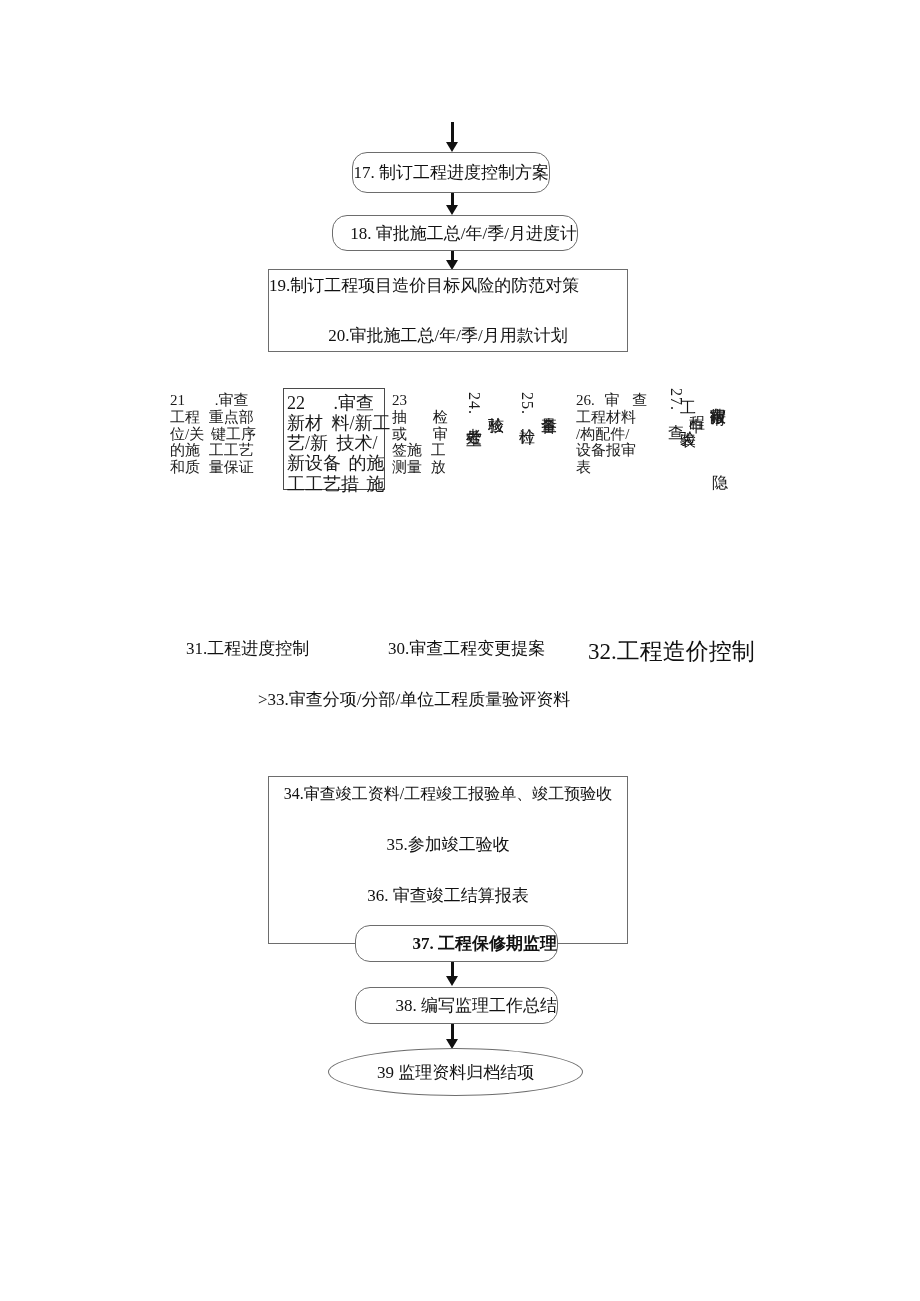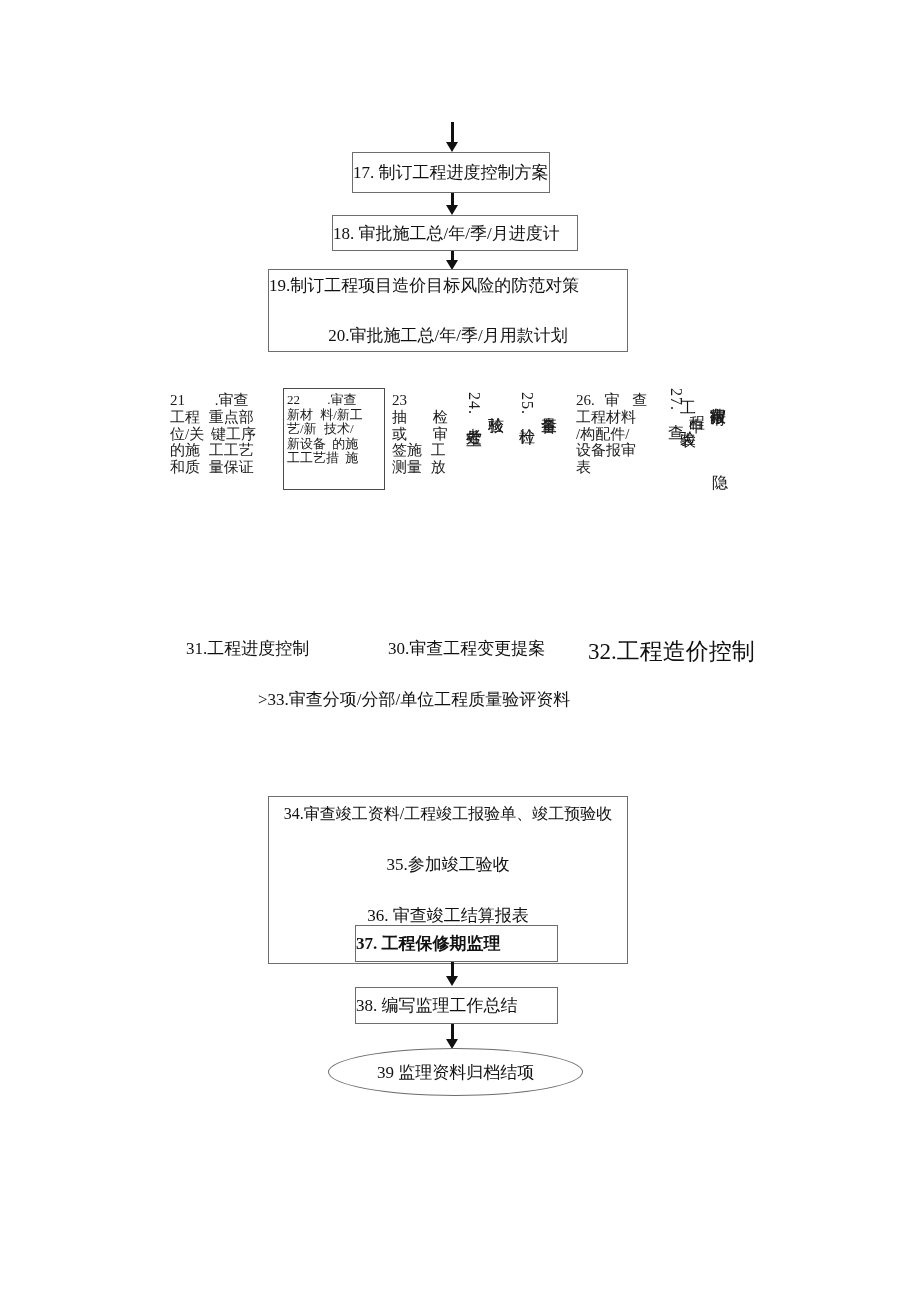--- a/index.html
+++ b/index.html
@@ -96,22 +96,23 @@
     white-space: nowrap;
     display: block;
   }
   .spread {
     display: inline-block;
   }
 
   .centered {
     display: flex;
     align-items: center;
-    justify-content: flex-start;
+    justify-content: flex-end;
     text-align: center;
+    border-radius: 15px;
   }
 </style>
 </head>
 <body>
 
 <div id="page">
 
   <div class="arrow" style="left:452px; top:122px; height:30px;">
     <div class="shaft" style="height:22px;"></div>
     <div class="head" style="top:20px;"></div>
@@ -157,21 +158,21 @@
       <span class="spread">的施</span>
       <span class="spread" style="margin-left:5px;">工工艺</span>
     </span>
     <span class="line">
       <span class="spread">和质</span>
       <span class="spread" style="margin-left:5px;">量保证</span>
     </span>
   </div>
 
   <div class="box" style="left:283px; top:388px; width:102px; height:102px; border-color:#4a4a4a;">
-    <div class="hblock" style="left:3px; top:4px; width:96px; font-size:13px;">
+    <div class="hblock" style="left:3px; top:4px; width:96px; font-size:18px;">
       <span class="line">
         <span class="spread">22</span>
         <span class="spread" style="margin-left:24px;">.审查</span>
       </span>
       <span class="line">
         <span class="spread">新材</span>
         <span class="spread" style="margin-left:4px;">料/新工</span>
       </span>
       <span class="line">
         <span class="spread">艺/新</span>
@@ -241,21 +242,21 @@
   <span class="txt vcol rot-num" style="left:680px; top:418px; font-size:16px;">验表</span>
   <span class="txt vcol rot-num" style="left:712px; top:462px; font-size:16px;">隐</span>
 
 
   <span class="txt" style="left:186px; top:640px; font-size:17px;">31.工程进度控制</span>
   <span class="txt" style="left:388px; top:640px; font-size:17px;">30.审查工程变更提案</span>
   <span class="txt" style="left:588px; top:640px; font-size:23px;">32.工程造价控制</span>
 
   <span class="txt" style="left:258px; top:691px; font-size:17px;">&gt;33.审查分项/分部/单位工程质量验评资料</span>
 
-  <div class="box" style="left:268px; top:796px; width:360px; height:168px;padding-left:24px;">
+  <div class="box" style="left:268px; top:776px; width:360px; height:168px;padding-left:24px;">
     <span class="txt" style="left:0; right:0; top:9px; text-align:center; font-size:16px; white-space:nowrap;">34.审查竣工资料/工程竣工报验单、竣工预验收</span>
     <span class="txt" style="left:0; right:0; top:59px; text-align:center; font-size:17px; white-space:nowrap;">35.参加竣工验收</span>
     <span class="txt" style="left:0; right:0; top:110px; text-align:center; font-size:17px; white-space:nowrap;">36. 审查竣工结算报表</span>
   </div>
 
   <div class="box centered" style="left:355px; top:925px; width:203px; height:37px;">
     <span class="txt" style="position:static; font-size:17px;font-weight:bold;">37. 工程保修期监理</span>
   </div>
 
   <div class="arrow" style="left:452px; top:962px; height:25px;">

